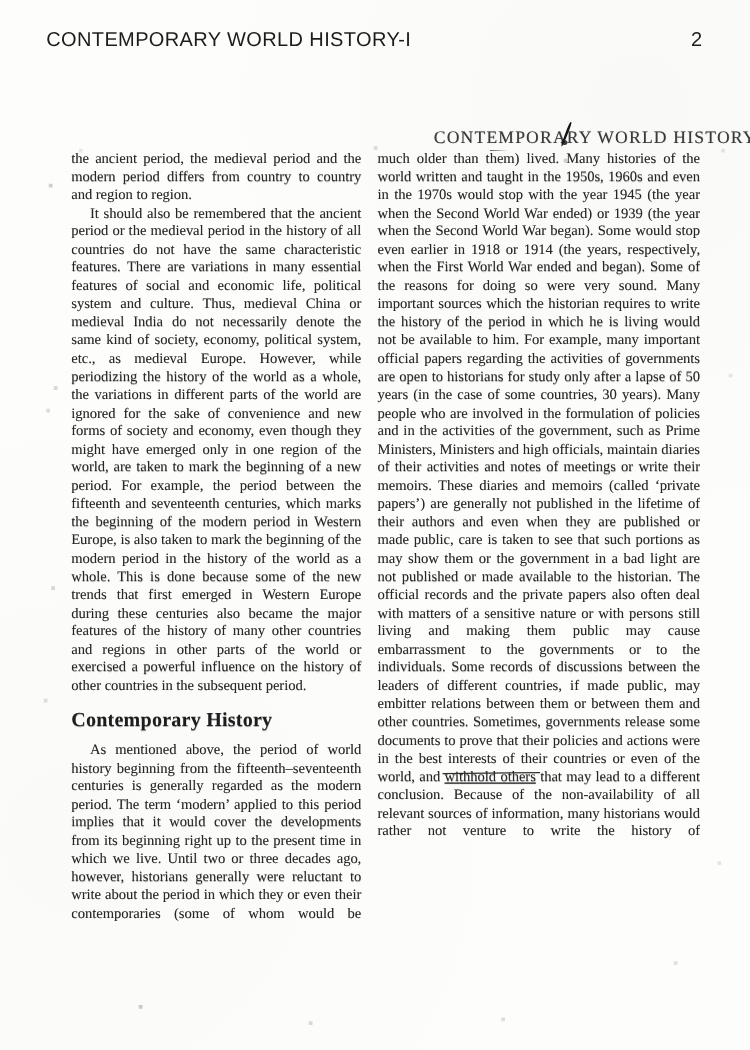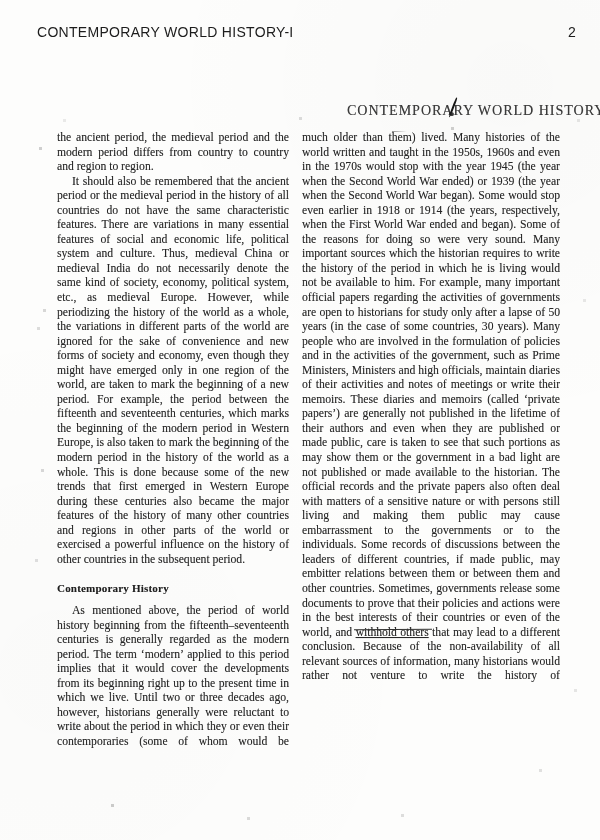--- a/index.html
+++ b/index.html
@@ -10,57 +10,57 @@
     font-family: "Liberation Serif", serif;
   }
   .page {
     position: absolute; inset: 0;
     background:
       radial-gradient(circle at 85% 10%, rgba(0,0,0,0.015), transparent 40%),
       radial-gradient(circle at 10% 80%, rgba(0,0,0,0.012), transparent 45%),
       #fdfdfc;
   }
   .top-header {
-    position: absolute; left: 37px; right: 24px; top: 24px;
+    position: absolute; left: 37px; right: 38px; top: 24px;
     display: flex; justify-content: space-between; align-items: baseline;
     font-family: "Liberation Sans", sans-serif;
-    font-size: 14px; color: #1c1c1c; letter-spacing: 0.3px;
+    font-size: 16px; color: #1c1c1c; letter-spacing: 0.3px;
   }
   .running-head {
     position: absolute; top: 103px; left: 347px; width: 180px;
     text-align: center;
     font-family: "Liberation Serif", serif;
     font-size: 14px; letter-spacing: 1px; color: #3a3a3a;
     text-shadow: 0.2px 0.2px 0.6px rgba(60,60,60,0.5);
     white-space: nowrap;
   }
   .pen-stroke {
     position: absolute; left: 452px; top: 97px; width: 2.2px; height: 21px;
     background: #161616; border-radius: 40% 40% 60% 60%;
     transform: rotate(21deg);
   }
   .pen-blob {
     position: absolute; left: 449px; top: 112px; width: 5px; height: 4px;
     background: #1d1d1d; border-radius: 50%; transform: rotate(15deg);
     opacity: 0.85;
   }
   .columns {
-    position: absolute; left: 57px; top: 131px; width: 503px; height: 668px;
+    position: absolute; left: 57px; top: 120px; width: 503px; height: 668px;
     display: flex; gap: 13px; overflow: hidden;
     font-size: 11.6px; line-height: 14.55px; color: #262626;
     text-align: justify;
     text-shadow: 0.2px 0.2px 0.5px rgba(45,45,45,0.35);
   }
   .col-left  { width: 232px; }
   .col-right { width: 258px; }
   .columns p { margin: 0; }
   .indent { text-indent: 15px; }
   .fill-last { text-align-last: justify; }
   h3.section-heading {
-    font-size: 11px; font-weight: bold; color: #1d1d1d;
+    font-size: 16px; font-weight: bold; color: #1d1d1d;
     margin: 14px 0 8px 0; text-align: left; letter-spacing: 0.2px;
   }
   .mark-above { position: relative; margin-top: 32px; }
   .mark-above::after {
     content: ""; position: absolute; left: 4px; right: -6px; top: -1px;
     border-top: 1.6px solid #2a2a2a; transform: rotate(-2deg);
   }
   .struck { position: relative; text-decoration: underline; }
   .struck::after {
     content: ""; position: absolute; left: -2px; right: -3px; top: 26%;

